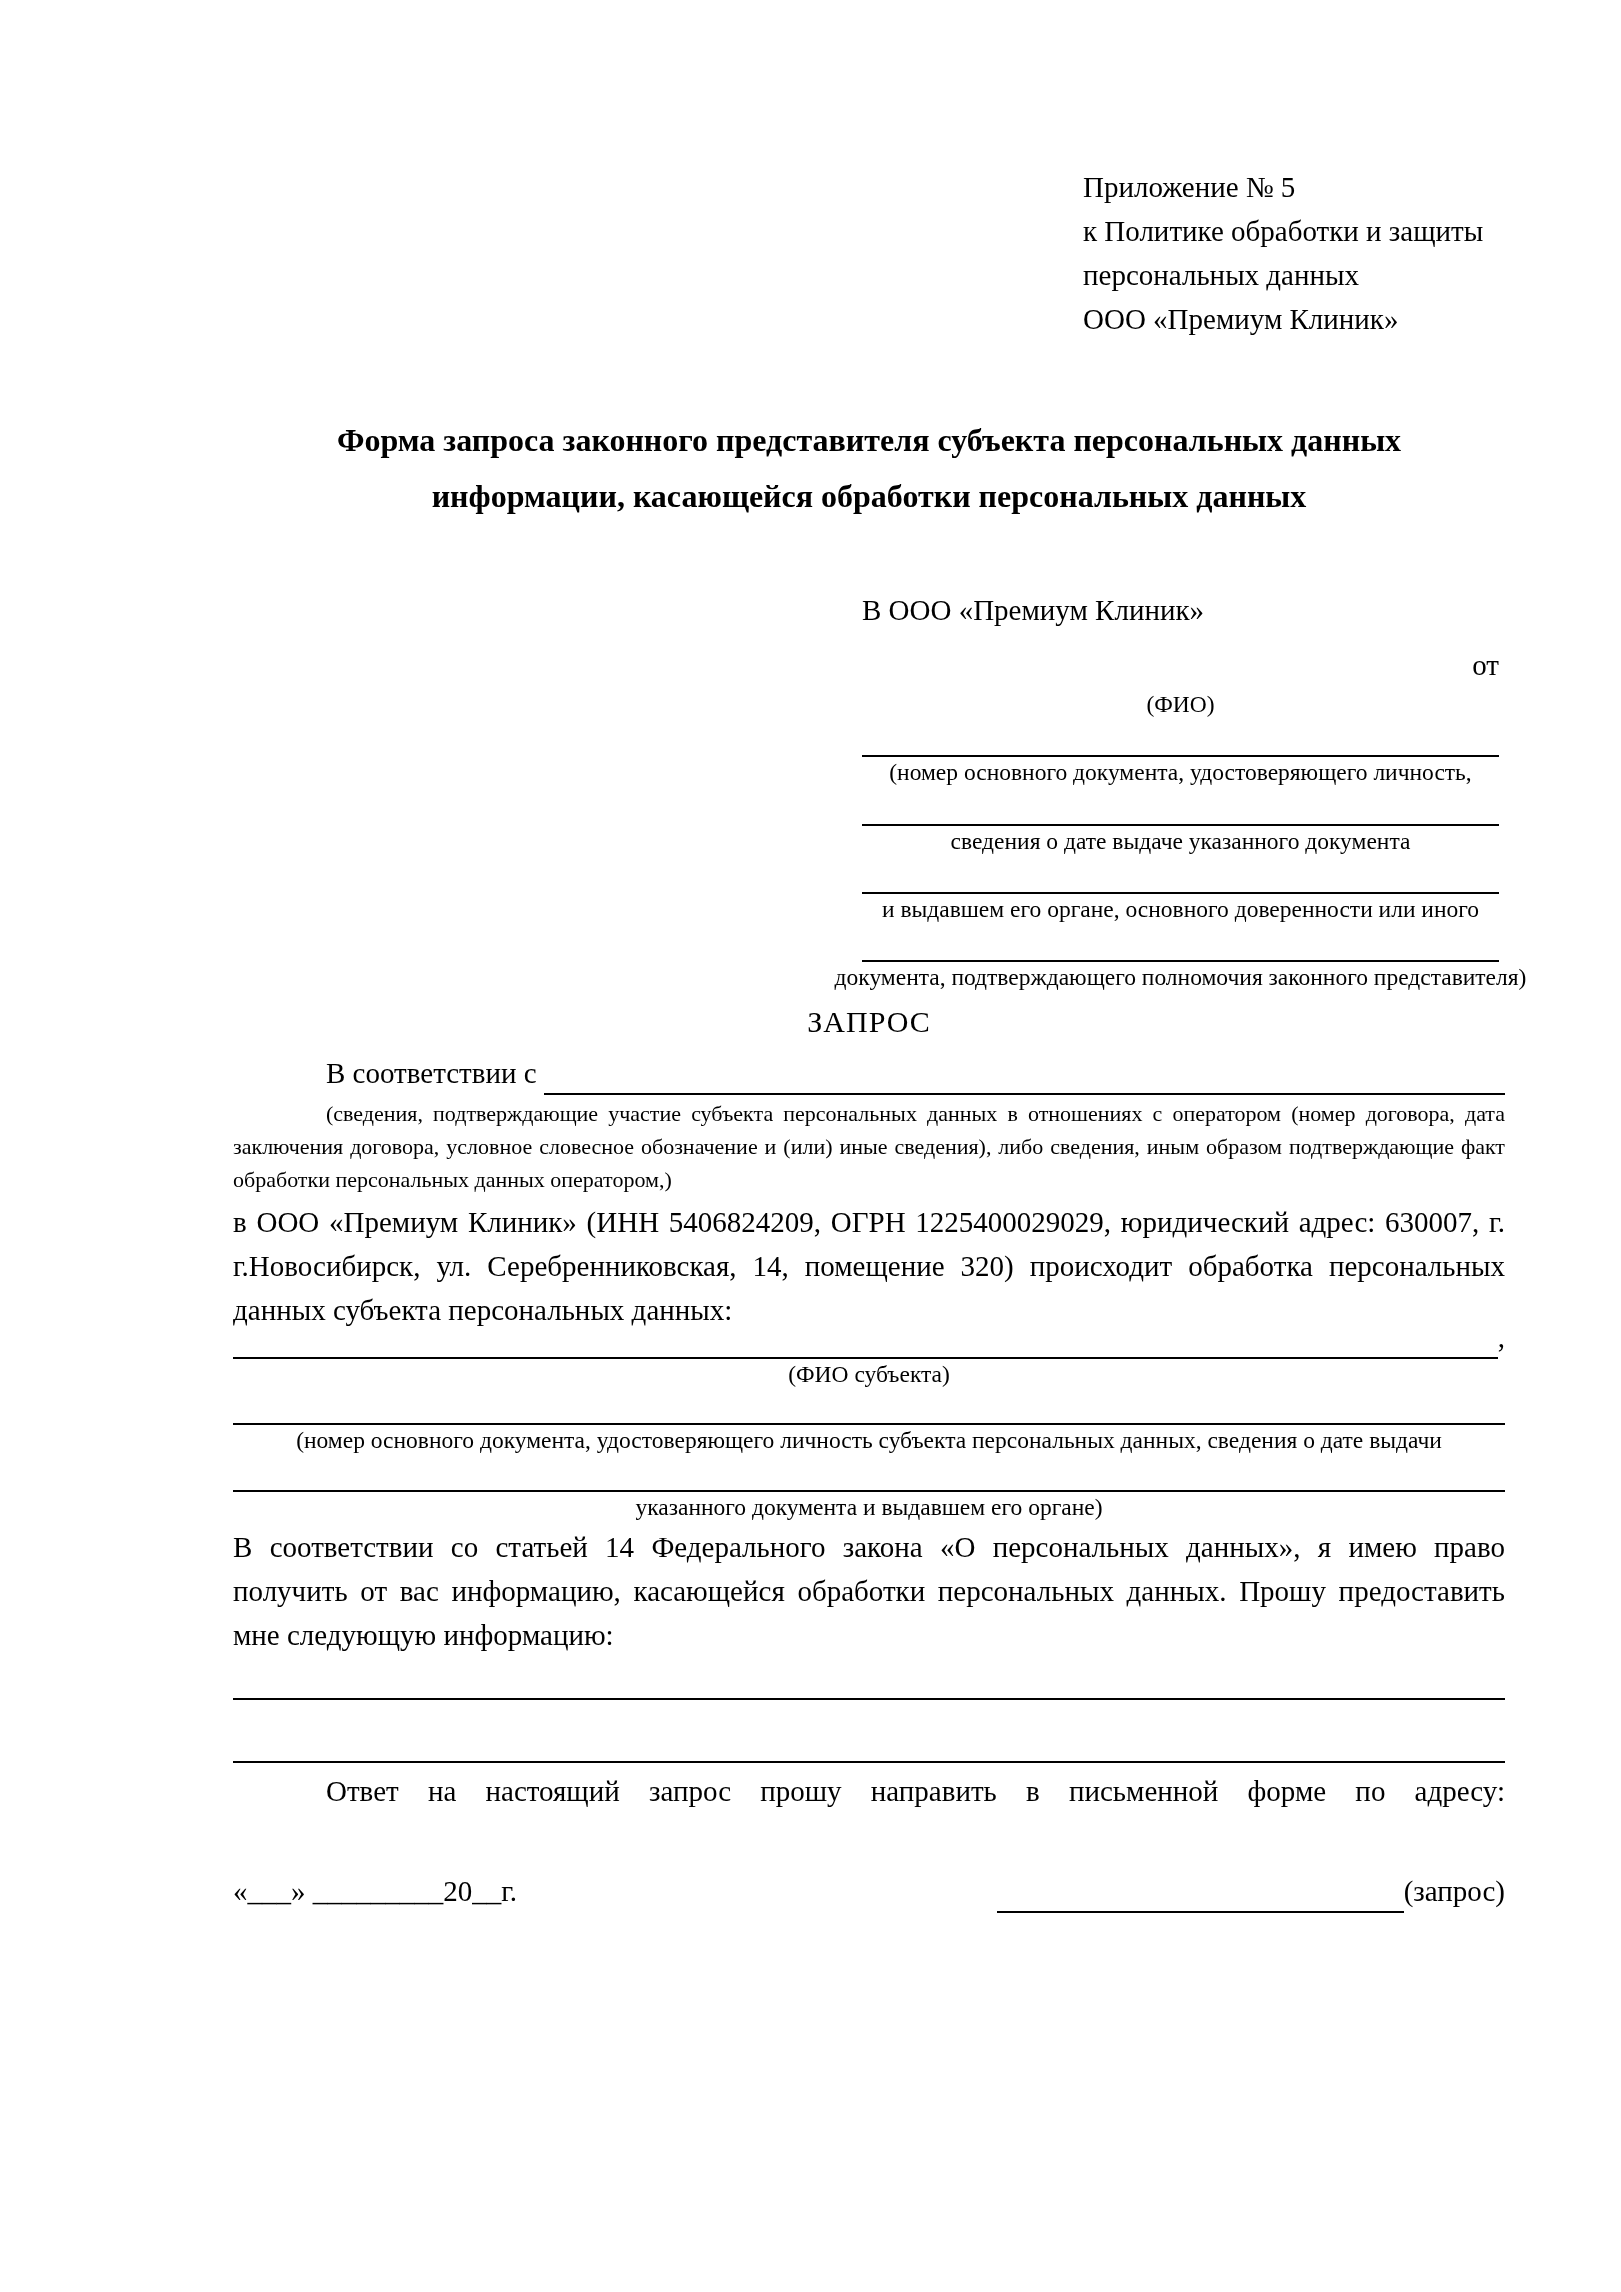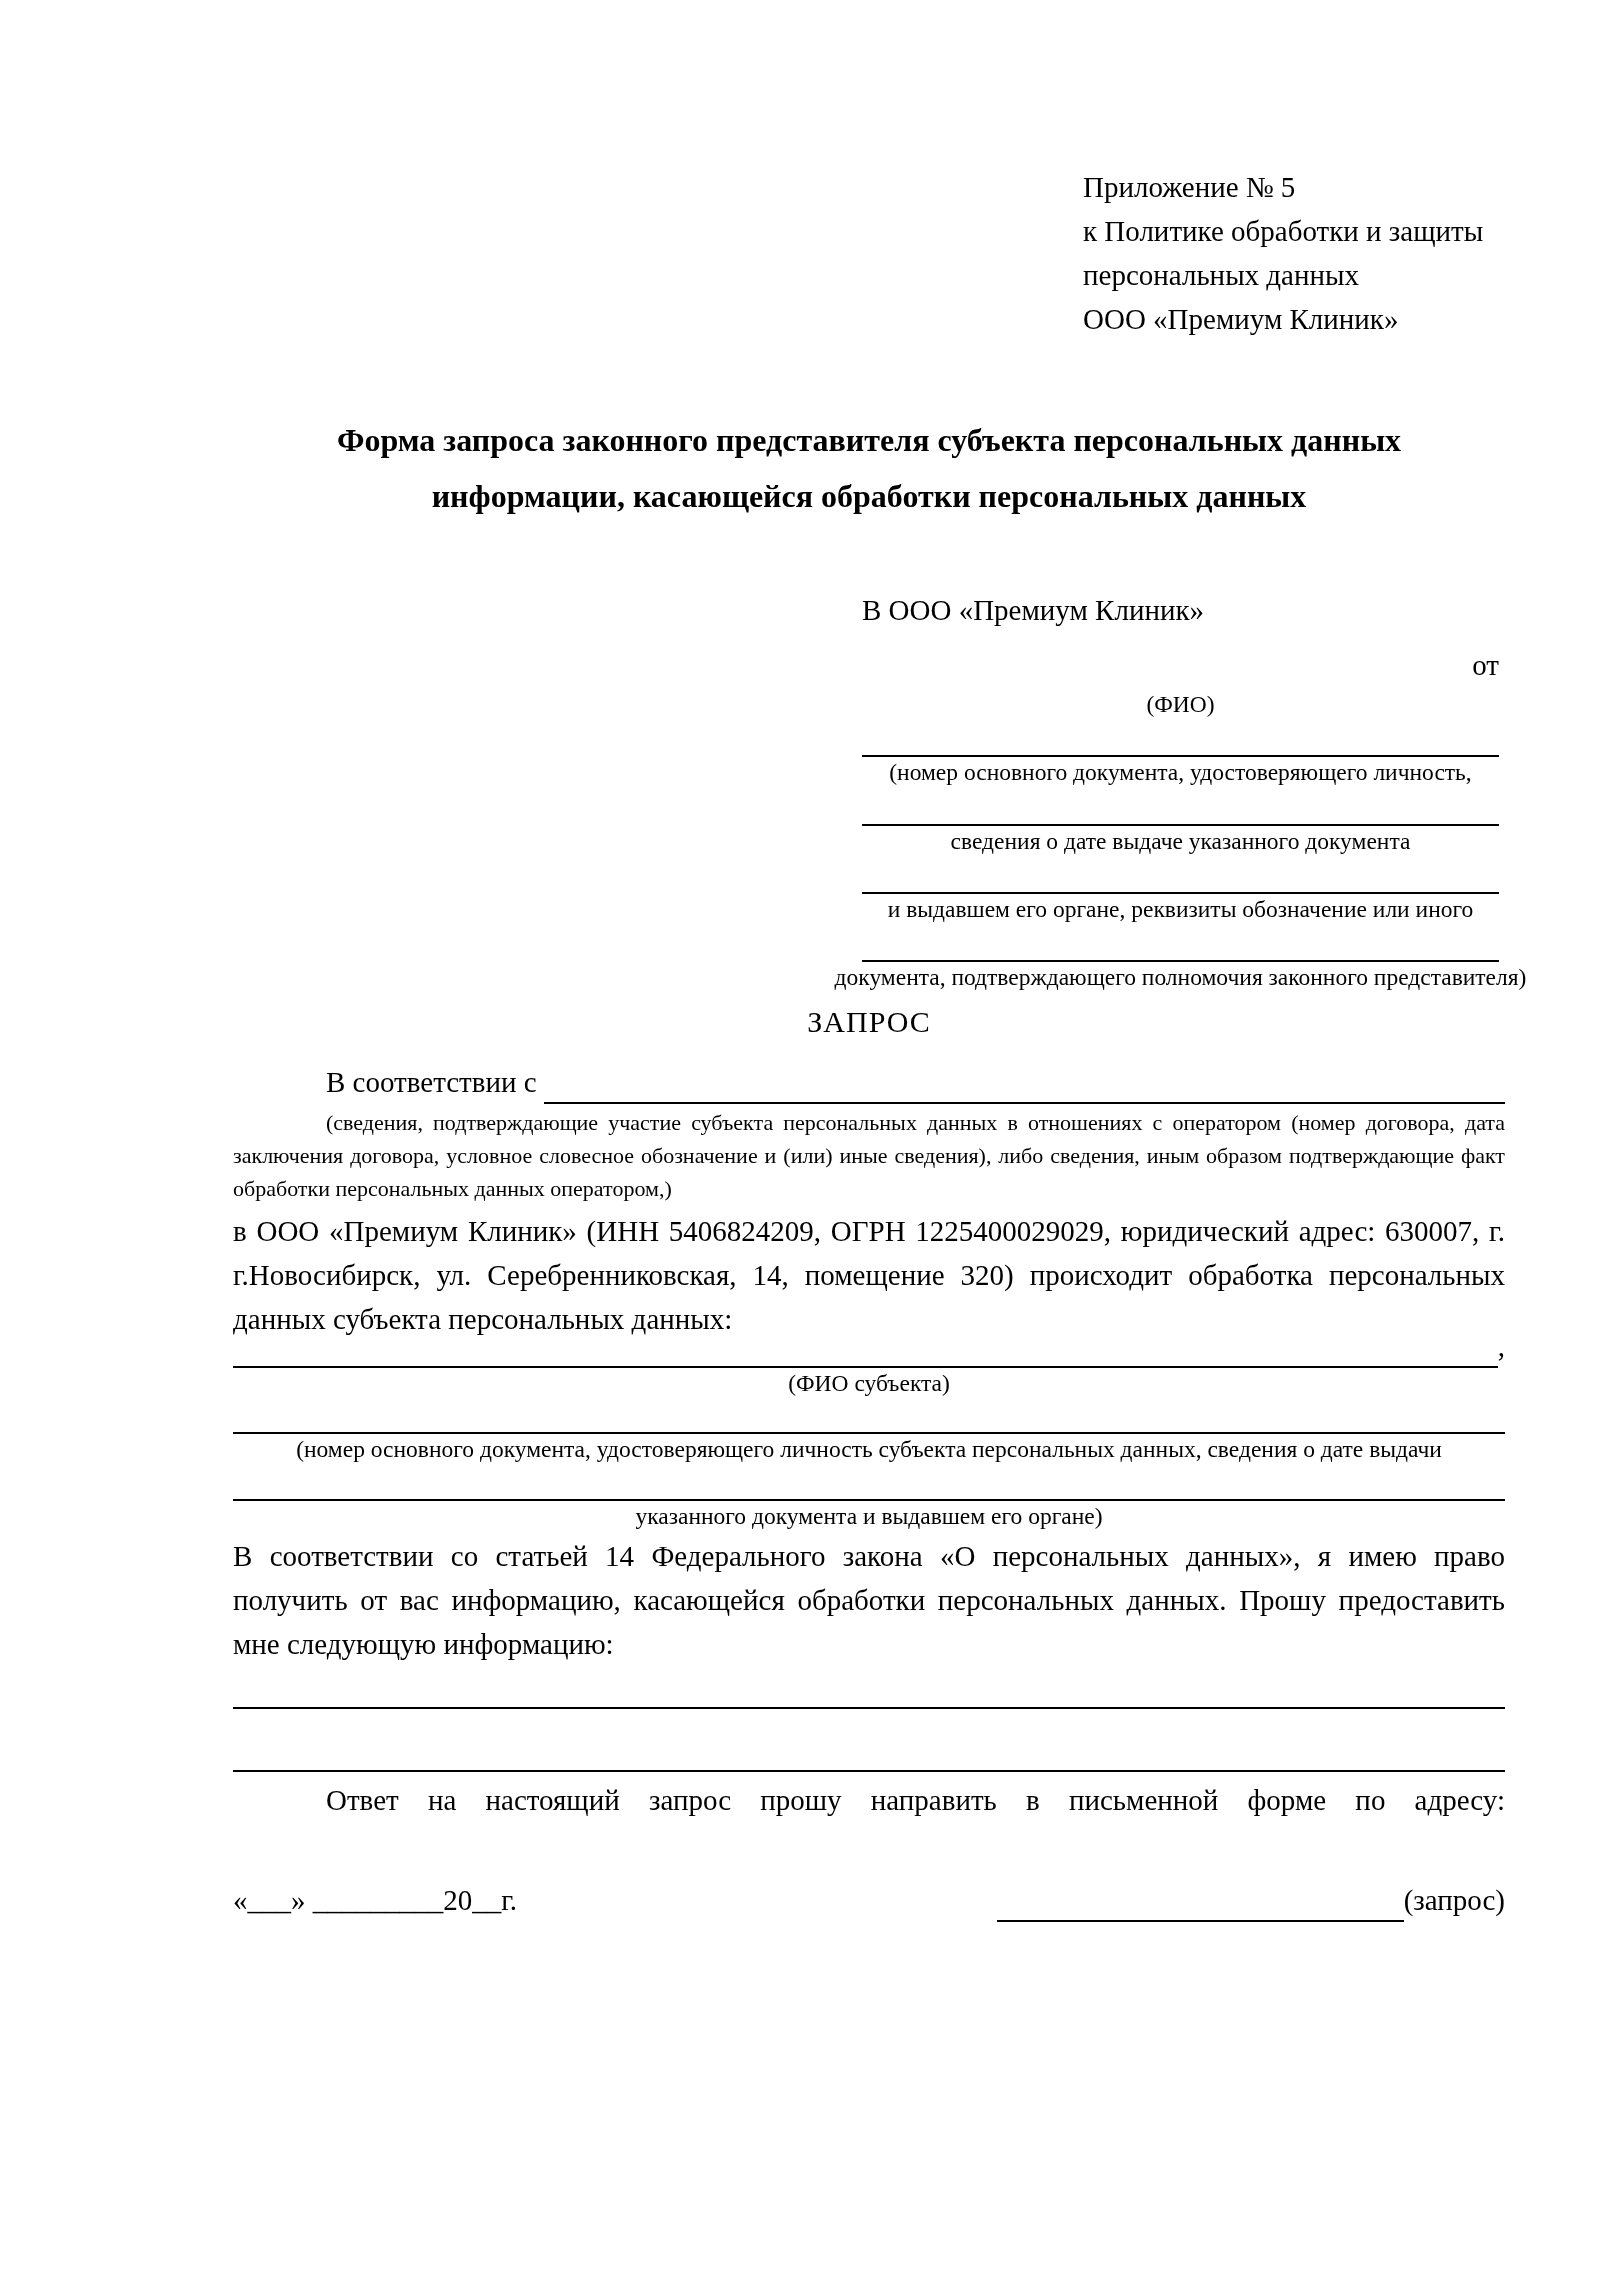--- a/index.html
+++ b/index.html
@@ -20,21 +20,21 @@
   .hdr { margin-left: 850px; font-size: 29px; line-height: 44px; }
   .title { margin-top: 71px; text-align: center; font-weight: bold; font-size: 32px; line-height: 56px; }
   .recip { margin-left: 629px; width: 637px; margin-top: 65px; }
   .flexrow { display: flex; align-items: flex-end; }
   .from-row { margin-top: 11.8px; flex-direction: column; }
   .uline { flex: 1; border-bottom: 2.9px solid #000; }
   .from-row .uline { margin-left: 9.8px; }
   .cap { font-size: 23.5px; line-height: 27.4px; display: flex; justify-content: center; white-space: nowrap; margin-top: 2px; }
   .ufield { height: 39px; border-bottom: 2.9px solid #000; }
   .zapros { text-align: center; margin-top: 7.8px; font-size: 30px; letter-spacing: 1px; }
-  .intro-row { margin-top: 18px; }
+  .intro-row { margin-top: 9px; }
   .intro-label { padding-left: 93px; white-space: nowrap; }
   .intro-row .uline { margin-left: 7.8px; }
   .fineprint { font-size: 22px; line-height: 33px; text-align: justify; text-indent: 93px; margin-top: 2px; }
   .para { text-align: justify; line-height: 44px; }
   .op-para { margin-top: 3.9px; }
   .subject-comma-row { margin-top: 2px; height: 25.5px; }
   .comma { white-space: nowrap; }
   .sfield { height: 37px; border-bottom: 2.9px solid #000; }
   .law-para { margin-top: 3.9px; }
   .blank-line { border-bottom: 2.9px solid #000; }
@@ -74,21 +74,21 @@
     </div>
     <div class="cap">(ФИО)</div>
 
     <div class="ufield"></div>
     <div class="cap">(номер основного документа, удостоверяющего личность,</div>
 
     <div class="ufield"></div>
     <div class="cap">сведения о дате выдаче указанного документа</div>
 
     <div class="ufield"></div>
-    <div class="cap">и выдавшем его органе, реквизиты обозначение или иного</div>
+    <div class="cap">и выдавшем его органе, основного доверенности или иного</div>
 
     <div class="ufield"></div>
     <div class="cap">документа, подтверждающего полномочия законного представителя)</div>
   </div>
 
   <div class="zapros">ЗАПРОС</div>
 
   <div class="flexrow intro-row">
     <span class="intro-label">В соответствии с</span>
     <span class="uline"></span>

